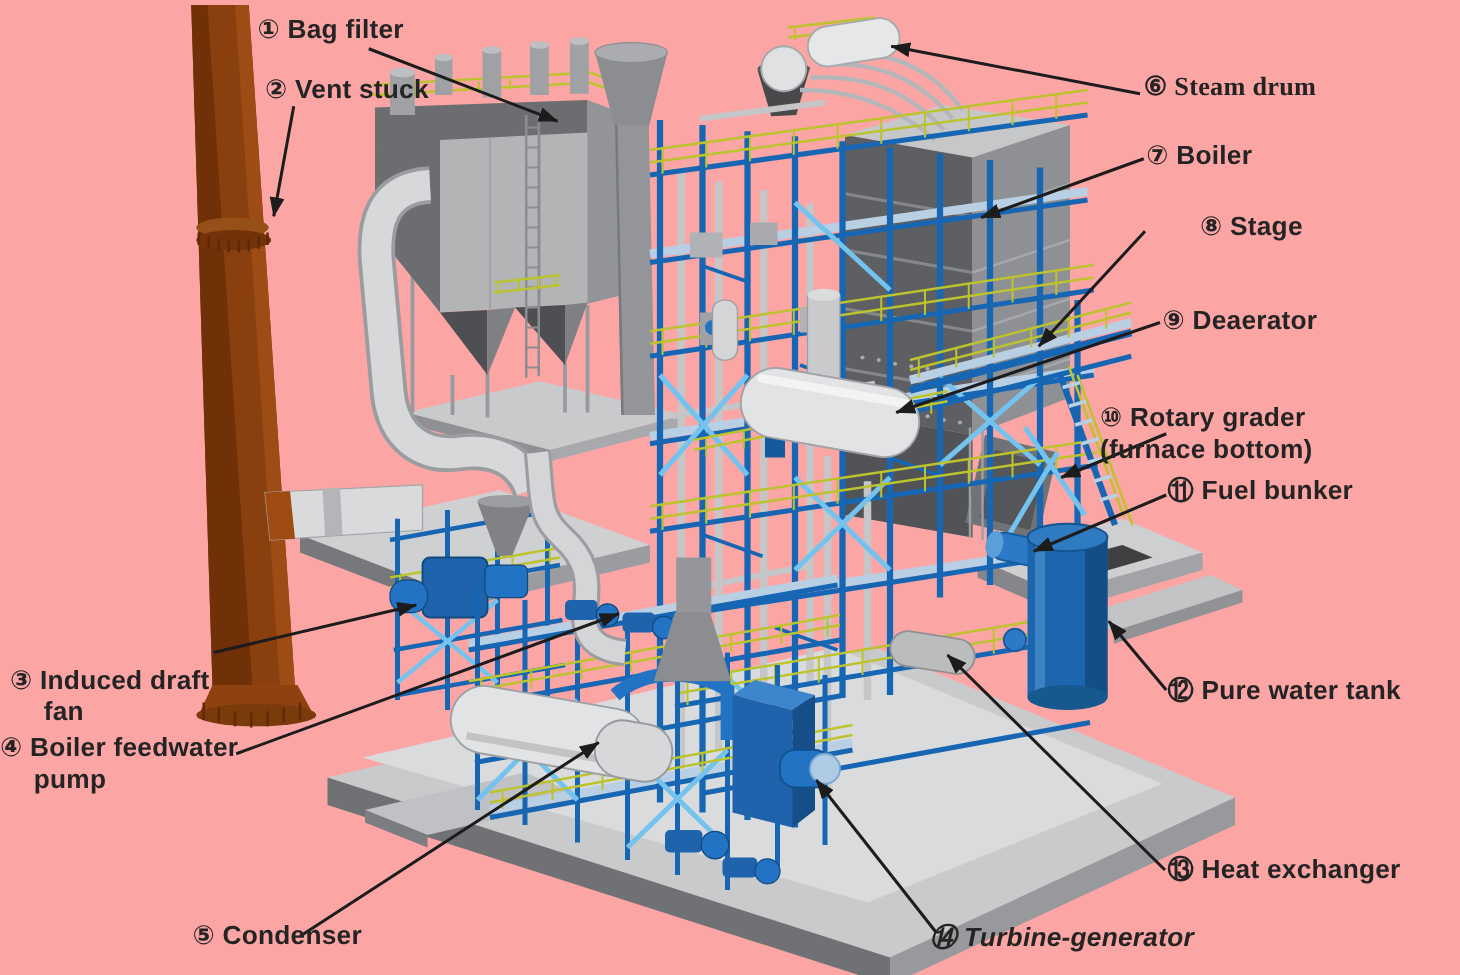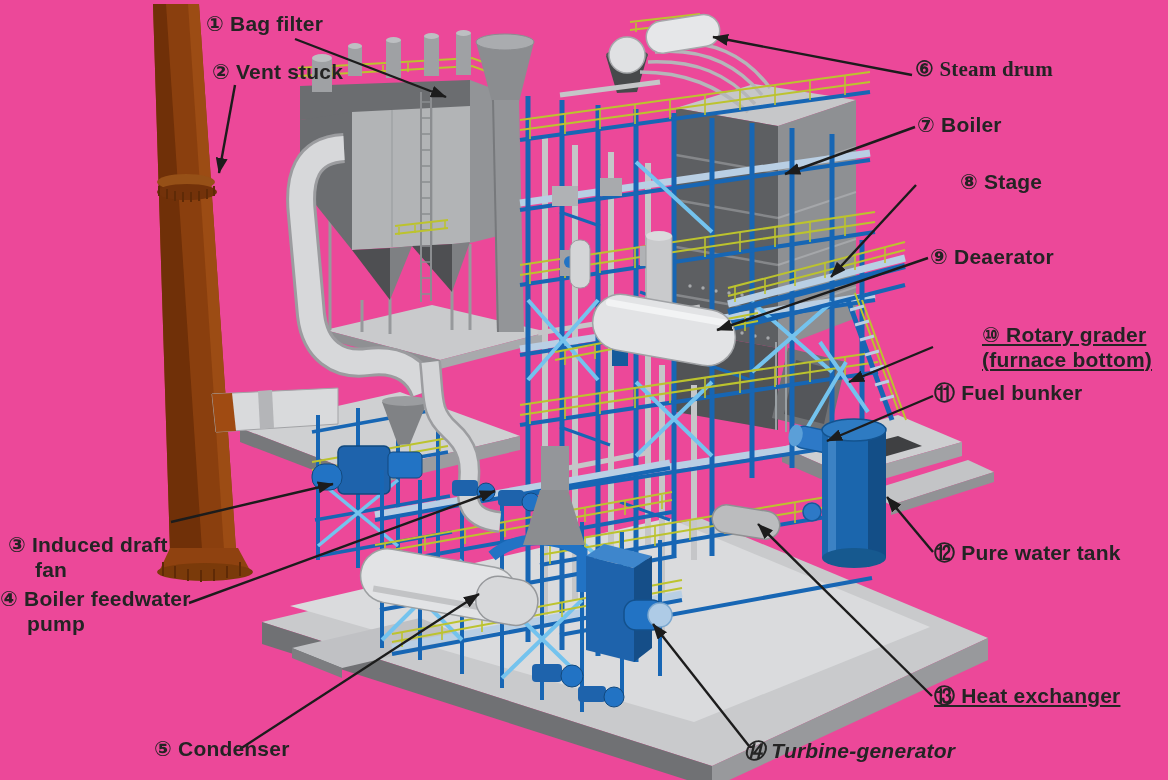--- a/index.html
+++ b/index.html
@@ -1,17 +1,17 @@
 <!DOCTYPE html>
 <html><head>
 <meta charset="utf-8">
 <style>
   html,body{margin:0;padding:0;background:#ffffff;}
   .stage-wrap{
-    position:relative;width:1168px;height:780px;background:#ec4899;overflow:hidden;
+    position:relative;width:1168px;height:780px;background:#fca5a5;overflow:hidden;
     font-family:"Liberation Sans","DejaVu Sans",sans-serif;
   }
   .stage-wrap svg{position:absolute;left:0;top:0;}
   .callout{
     position:absolute;
     font-weight:700;font-size:21px;line-height:1.17;
     color:#242424;letter-spacing:0.2px;
     white-space:pre-line;
   }
   .callout.hang{padding-left:27px;text-indent:-27px;}
@@ -326,20 +326,20 @@
 <div class="callout" style="left:212px; top:60px;">② Vent stuck</div>
 <div class="callout hang" style="left:8px;   top:505px;margin-top:28px;">③ Induced draft
 fan</div>
 <div class="callout hang" style="left:0;  top:587px;">④ Boiler feedwater
 pump</div>
 <div class="callout" style="left:154px; top:737px;">⑤ Condenser</div>
 <div class="callout" style="left:915px; top:57px;font-family:Liberation Serif, serif;">⑥ Steam drum</div>
 <div class="callout" style="left:917px; top:113px;">⑦ Boiler</div>
 <div class="callout" style="left:917px; top:170px;margin-left:43px;">⑧ Stage</div>
 <div class="callout" style="left:930px; top:245px;">⑨ Deaerator</div>
-<div class="callout" style="left:982px; top:323px;text-decoration:underline;">⑩ Rotary grader
+<div class="callout" style="left:880px; top:323px;">⑩ Rotary grader
 (furnace bottom)</div>
 <div class="callout" style="left:934px; top:381px;">⑪ Fuel bunker</div>
 <div class="callout" style="left:934px; top:541px;">⑫ Pure water tank</div>
-<div class="callout" style="left:934px; top:684px;text-decoration:underline;">⑬ Heat exchanger</div>
+<div class="callout" style="left:934px; top:684px;">⑬ Heat exchanger</div>
 <div class="callout" style="left:744px; top:739px;font-style:italic;">⑭ Turbine-generator</div>
 
 </div>
 
 </body></html>

